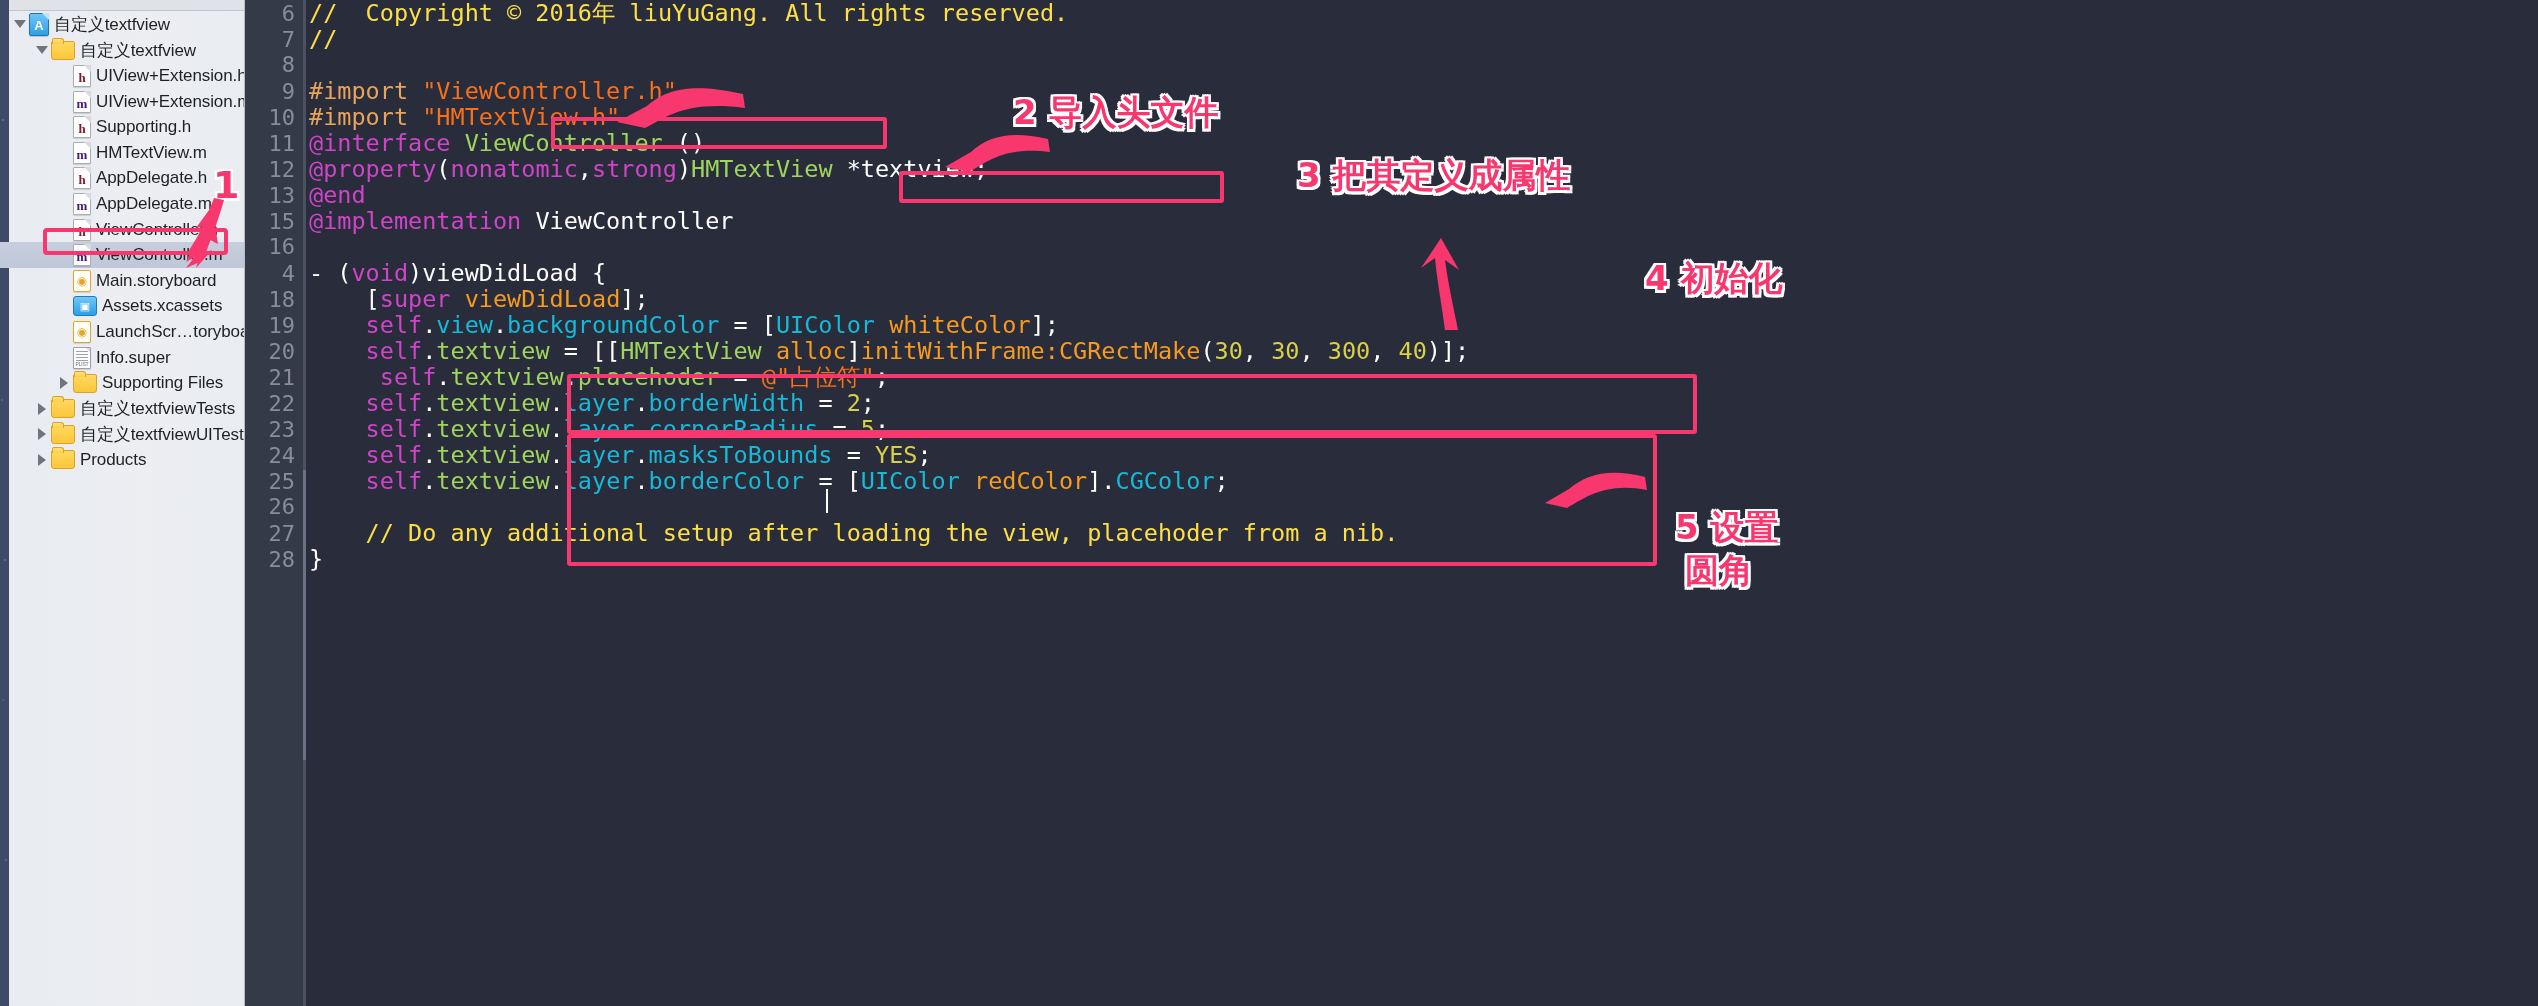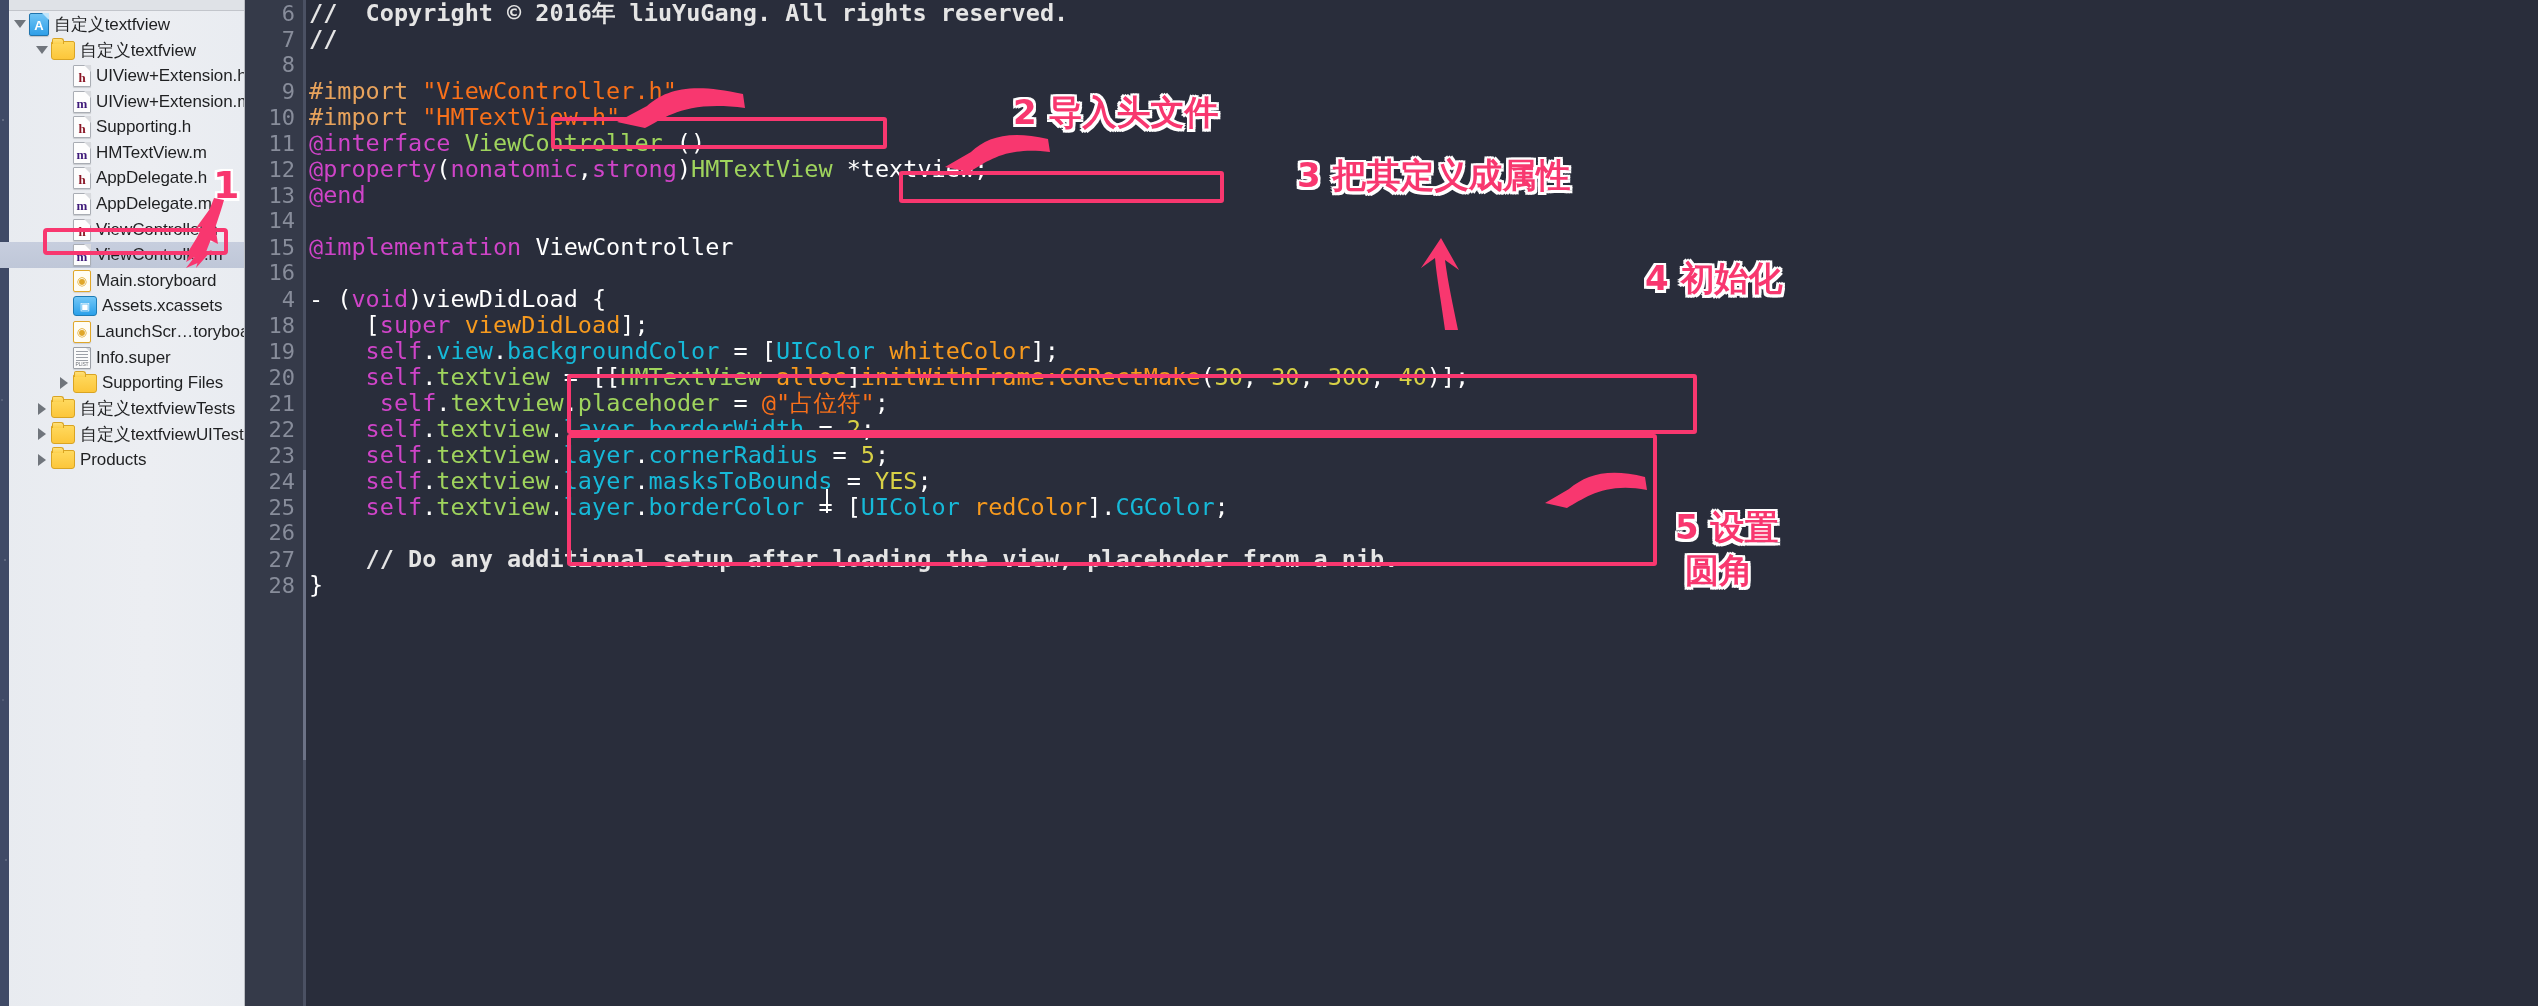--- a/index.html
+++ b/index.html
@@ -246,21 +246,21 @@
     font-size: 22px;
     padding-right: 0;
     user-select: none;
   }
   .src {
     margin-left: 14px;
     color: #e6e7ea;
   }
 
   
-  .c-com  { color: #e5e5e5; font-weight: bold; }
+  .c-com  { color: #fde047; }
   .c-pre  { color: #e8a35c; }
   .c-str  { color: #f8701a; }
   .c-kw   { color: #cf44c8; }
   .c-type { color: #9fd45d; }
   .c-prop { color: #16b9d8; }
   .c-msg  { color: #f79a1e; }
   .c-num  { color: #d8d146; }
   .c-pln  { color: #ffffff; }
   .c-punc { color: #ffffff; }
 
@@ -444,21 +444,20 @@
 
     <div id="code">
         <div class="cline"><span class="ln">6</span><span class="src"><span class="c-com">//  Copyright © 2016年 liuYuGang. All rights reserved.</span></span></div>
         <div class="cline"><span class="ln">7</span><span class="src"><span class="c-com">//</span></span></div>
         <div class="cline"><span class="ln">8</span><span class="src"><span class="c-pln"></span></span></div>
         <div class="cline"><span class="ln">9</span><span class="src"><span class="c-pre">#import </span><span class="c-str">"ViewController.h"</span></span></div>
         <div class="cline"><span class="ln">10</span><span class="src"><span class="c-pre">#import </span><span class="c-str">"HMTextView.h"</span></span></div>
         <div class="cline"><span class="ln">11</span><span class="src"><span class="c-kw">@interface </span><span class="c-type">ViewController</span><span class="c-punc"> ()</span></span></div>
         <div class="cline"><span class="ln">12</span><span class="src"><span class="c-kw">@property</span><span class="c-punc">(</span><span class="c-kw">nonatomic</span><span class="c-punc">,</span><span class="c-kw">strong</span><span class="c-punc">)</span><span class="c-type">HMTextView</span><span class="c-punc"> *textview;</span></span></div>
         <div class="cline"><span class="ln">13</span><span class="src"><span class="c-kw">@end</span></span></div>
-        <div class="cline"><span class="ln">14</span><span class="src"><span class="c-pln"></span></span></div>
         <div class="cline"><span class="ln">15</span><span class="src"><span class="c-kw">@implementation </span><span class="c-pln">ViewController</span></span></div>
         <div class="cline"><span class="ln">16</span><span class="src"><span class="c-pln"></span></span></div>
         <div class="cline"><span class="ln">4</span><span class="src"><span class="c-pln">- (</span><span class="c-kw">void</span><span class="c-pln">)viewDidLoad {</span></span></div>
         <div class="cline"><span class="ln">18</span><span class="src"><span class="c-pln">    [</span><span class="c-kw">super</span><span class="c-pln"> </span><span class="c-msg">viewDidLoad</span><span class="c-pln">];</span></span></div>
         <div class="cline"><span class="ln">19</span><span class="src"><span class="c-pln">    </span><span class="c-kw">self</span><span class="c-pln">.</span><span class="c-prop">view</span><span class="c-pln">.</span><span class="c-prop">backgroundColor</span><span class="c-pln"> = [</span><span class="c-prop">UIColor</span><span class="c-pln"> </span><span class="c-msg">whiteColor</span><span class="c-pln">];</span></span></div>
         <div class="cline"><span class="ln">20</span><span class="src"><span class="c-pln">    </span><span class="c-kw">self</span><span class="c-pln">.</span><span class="c-type">textview</span><span class="c-pln"> = [[</span><span class="c-type">HMTextView</span><span class="c-pln"> </span><span class="c-msg">alloc</span><span class="c-pln">]</span><span class="c-msg">initWithFrame:</span><span class="c-msg">CGRectMake</span><span class="c-pln">(</span><span class="c-num">30</span><span class="c-pln">, </span><span class="c-num">30</span><span class="c-pln">, </span><span class="c-num">300</span><span class="c-pln">, </span><span class="c-num">40</span><span class="c-pln">)];</span></span></div>
         <div class="cline"><span class="ln">21</span><span class="src"><span class="c-pln">     </span><span class="c-kw">self</span><span class="c-pln">.</span><span class="c-type">textview</span><span class="c-pln">.</span><span class="c-type">placehoder</span><span class="c-pln"> = </span><span class="c-str">@"占位符"</span><span class="c-pln">;</span></span></div>
         <div class="cline"><span class="ln">22</span><span class="src"><span class="c-pln">    </span><span class="c-kw">self</span><span class="c-pln">.</span><span class="c-type">textview</span><span class="c-pln">.</span><span class="c-prop">layer</span><span class="c-pln">.</span><span class="c-prop">borderWidth</span><span class="c-pln"> = </span><span class="c-num">2</span><span class="c-pln">;</span></span></div>
         <div class="cline"><span class="ln">23</span><span class="src"><span class="c-pln">    </span><span class="c-kw">self</span><span class="c-pln">.</span><span class="c-type">textview</span><span class="c-pln">.</span><span class="c-prop">layer</span><span class="c-pln">.</span><span class="c-prop">cornerRadius</span><span class="c-pln"> = </span><span class="c-num">5</span><span class="c-pln">;</span></span></div>
         <div class="cline"><span class="ln">24</span><span class="src"><span class="c-pln">    </span><span class="c-kw">self</span><span class="c-pln">.</span><span class="c-type">textview</span><span class="c-pln">.</span><span class="c-prop">layer</span><span class="c-pln">.</span><span class="c-prop">masksToBounds</span><span class="c-pln"> = </span><span class="c-num">YES</span><span class="c-pln">;</span></span></div>

